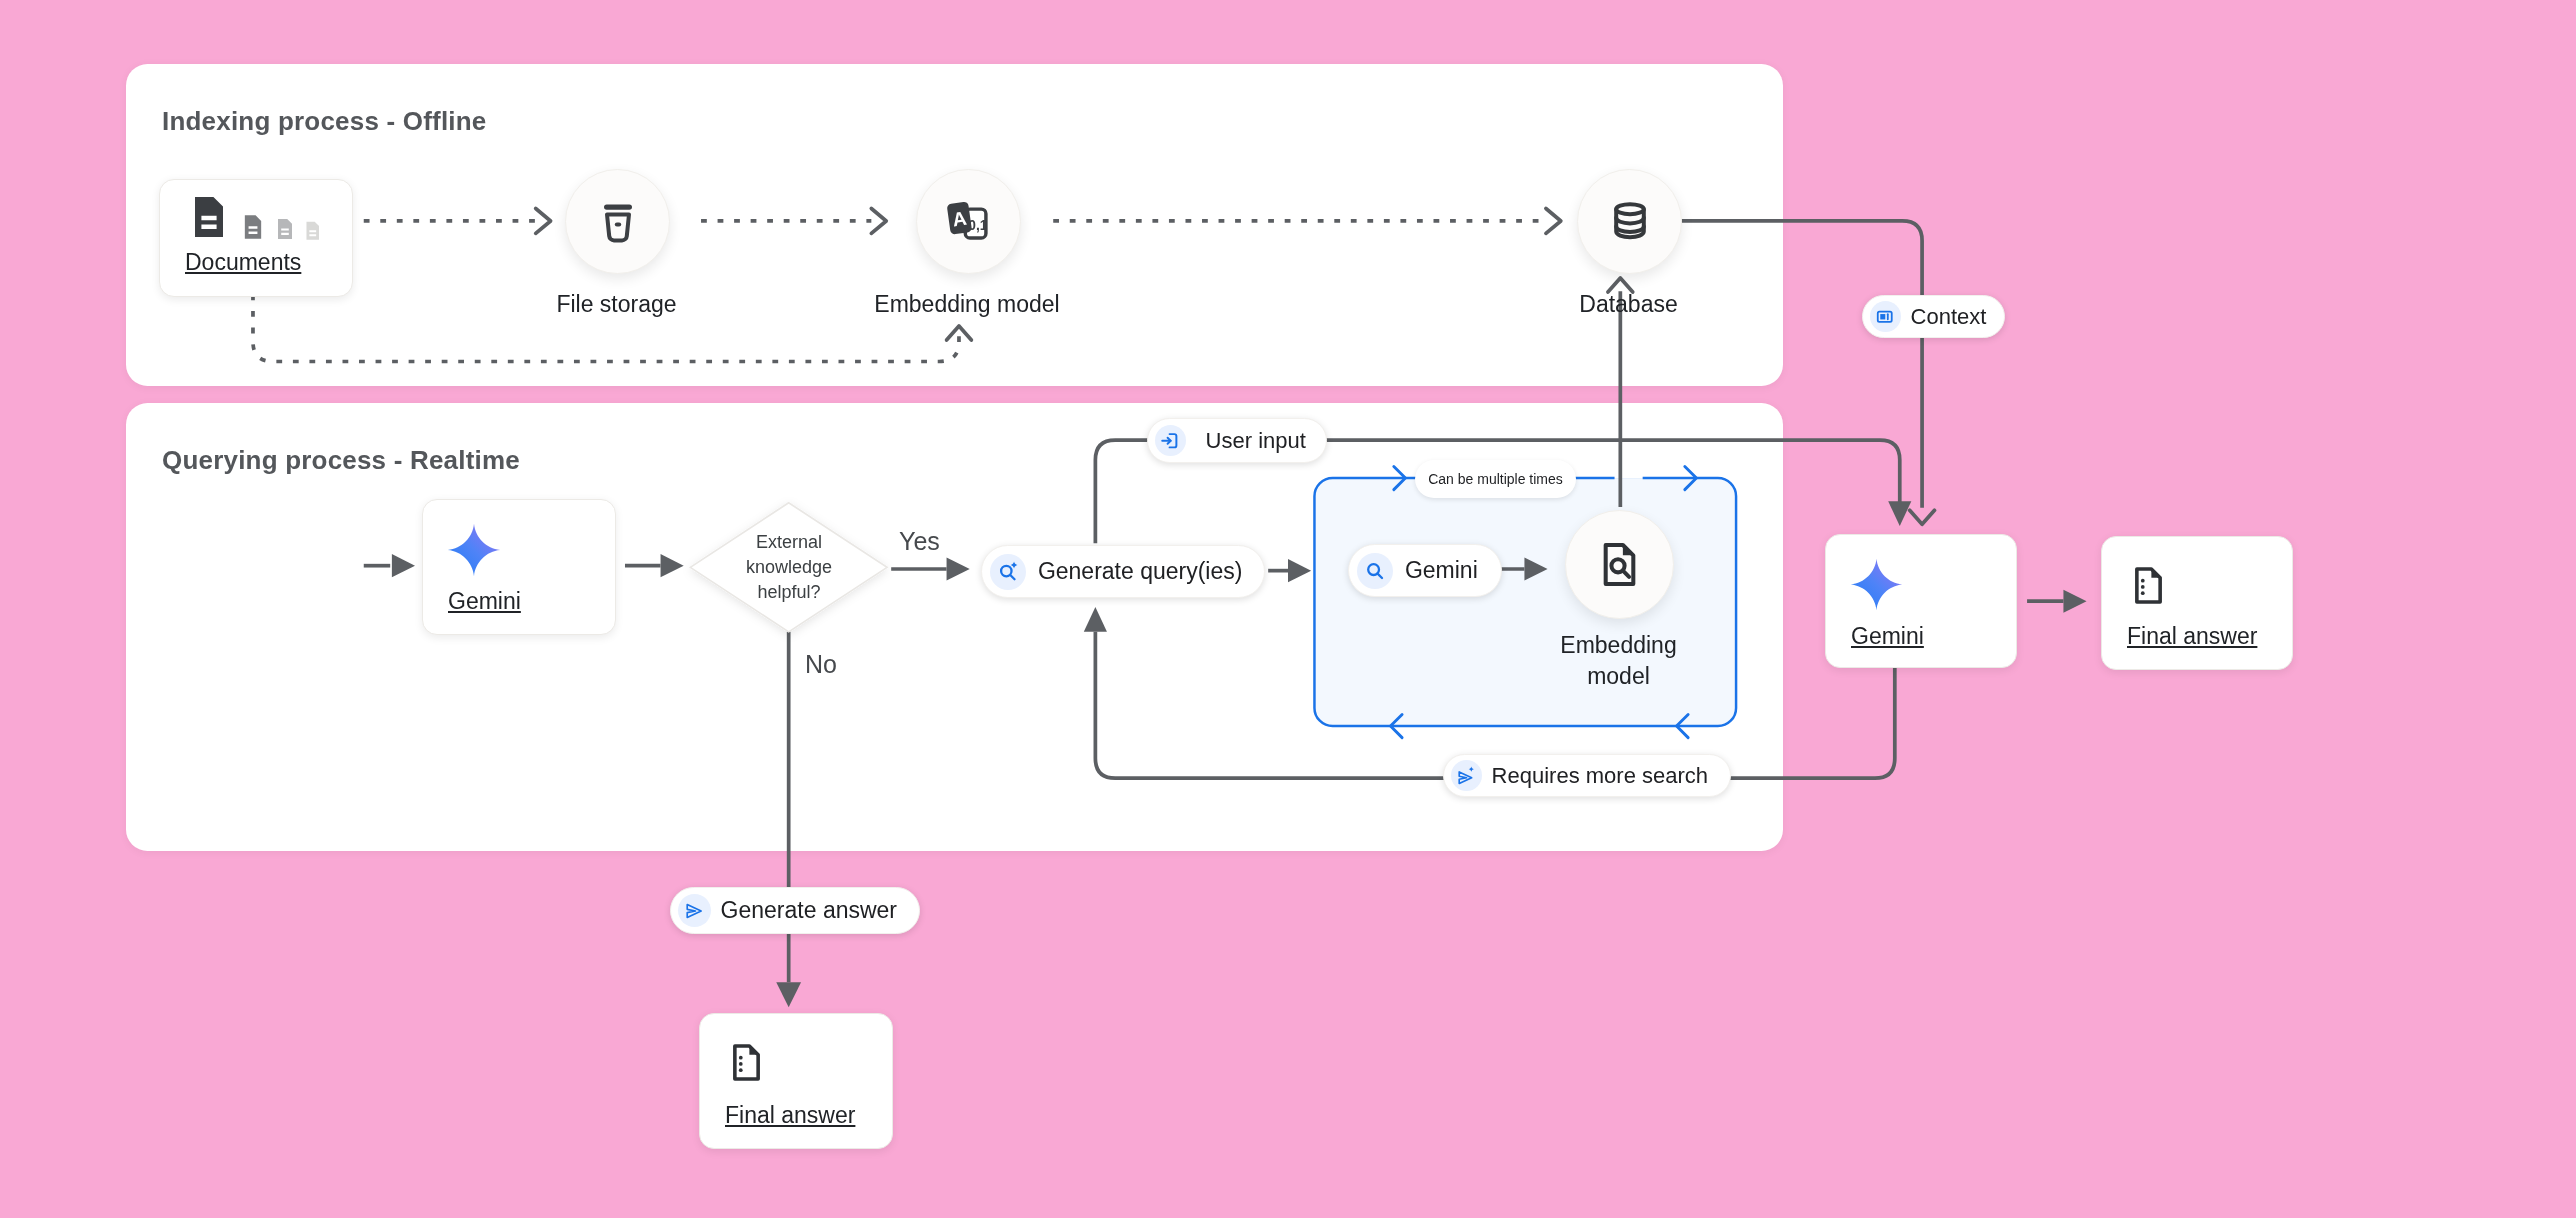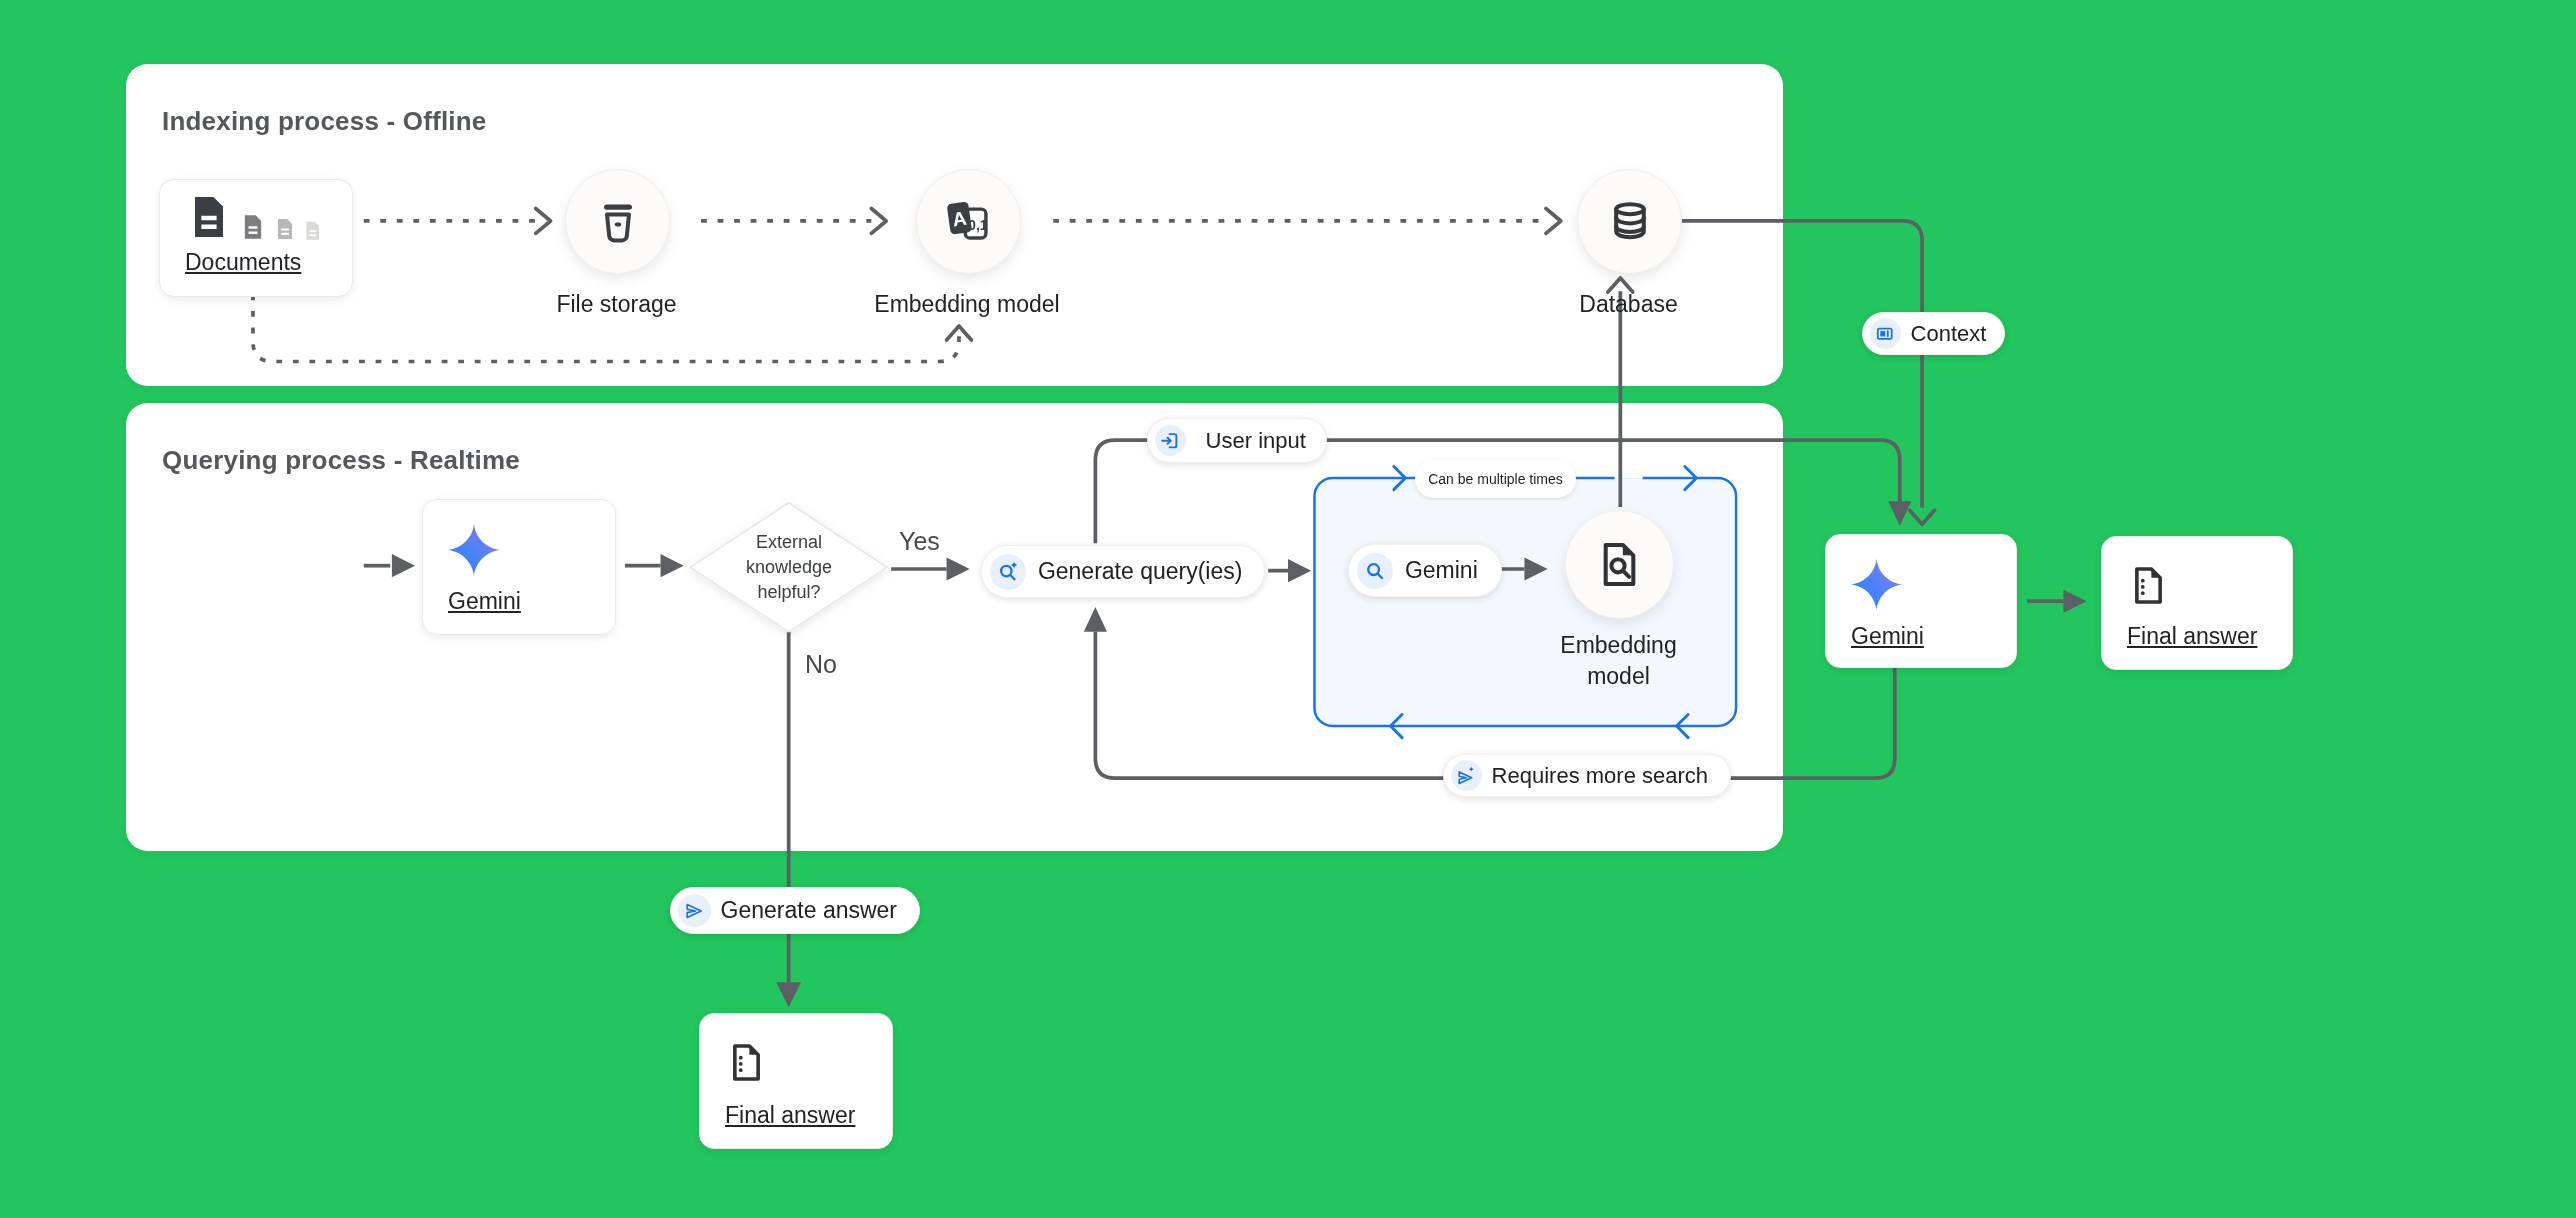--- a/index.html
+++ b/index.html
@@ -1,16 +1,16 @@
 <!DOCTYPE html>
 <html style="font-size:13.2px"><head>
 <meta charset="utf-8">
 <style>
   html,body{margin:0;padding:0;background:#f7f5f1;}
-  .stage{position:relative;width:2576px;height:1219px;background:#22c55e;
+  .stage{position:relative;width:2576px;height:1219px;background:#f9a8d4;
          font-family:"Liberation Sans",sans-serif;overflow:hidden;}
   .panel{position:absolute;background:#ffffff;border-radius:21.5px;
          box-shadow:0 1.7px 8.3px rgba(0,0,0,.05);}
   .panel-title{position:absolute;font-size:26px;font-weight:700;color:#54575b;letter-spacing:0.2px;}
   .overlay{position:absolute;left:0;top:0;pointer-events:none;}
   .card{position:absolute;background:#fff;border:0.8px solid #eceae6;border-radius:15px;
         box-shadow:0 2.5px 8.3px rgba(0,0,0,.08);}
   .card-icon{position:absolute;left:23px;top:25px;}
   .card-label{position:absolute;left:25px;top:86px;font-size:23px;color:#202327;white-space:nowrap;text-decoration:underline;}
   .circle-node{position:absolute;width:103px;height:103px;border-radius:50%;background:#fcfbfa;
@@ -208,21 +208,21 @@
   </div>
   <div class="circle-label" style="left:843px;top:291px;width:248px">Embedding model</div>
 
   <div class="circle-node" style="left:1577px;top:169px">
     <svg width="48" height="48" style="color:#35383b" viewBox="0 0 58 58">
         <use href="#sym-database"></use>
       </svg>
   </div>
   <div class="circle-label" style="left:1546px;top:291px;width:165px">Database</div>
 
-  <div class="pill" style="left:1862px;top:312px;height:41px;padding:0 18px 0 6.6px;gap:10px">
+  <div class="pill" style="left:1862px;top:295px;height:41px;padding:0 18px 0 6.6px;gap:10px">
     <span class="chip" style="width:31px;height:31px">
       <svg width="21.5" height="21.5" viewBox="0 0 26 26">
           <use href="#sym-article"></use>
         </svg>
     </span>
     <span class="pill-label" style="font-size:22px">Context</span>
   </div>
 
 
   <div class="card" style="left:422px;top:499px;width:192px;height:134px">

